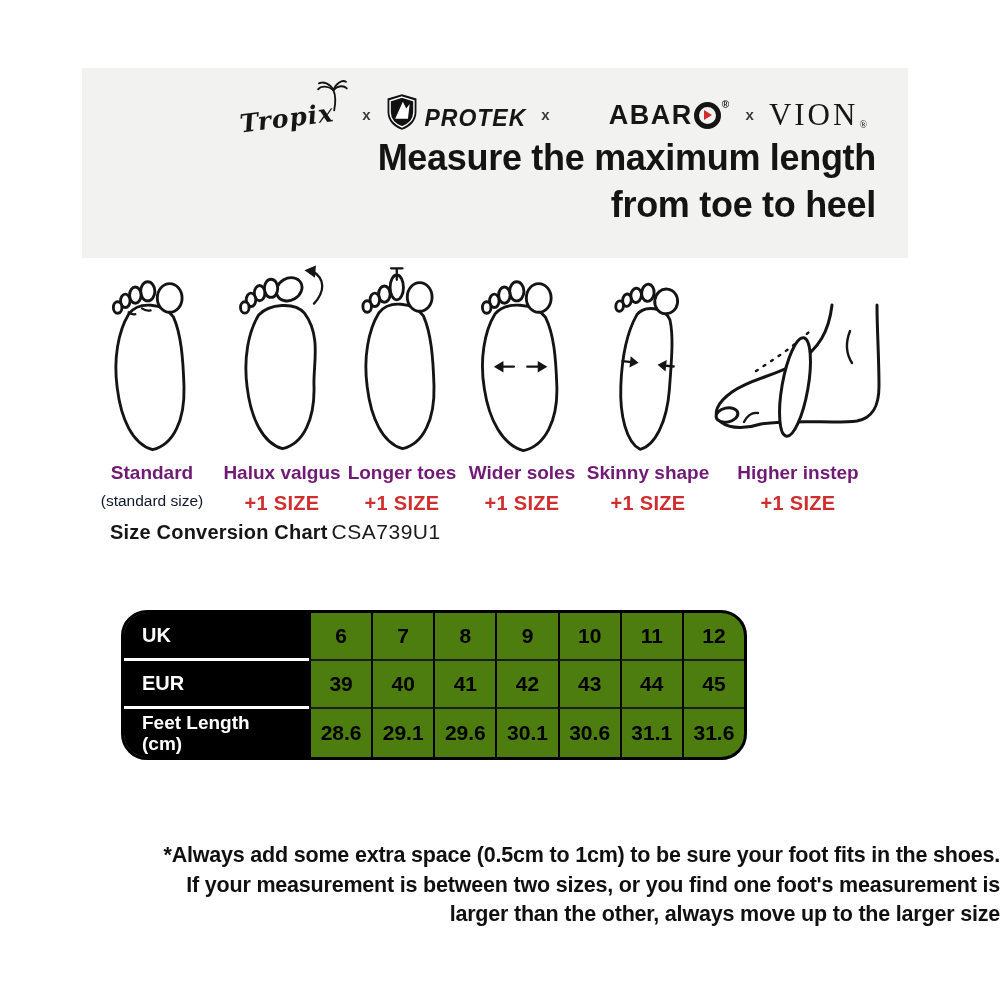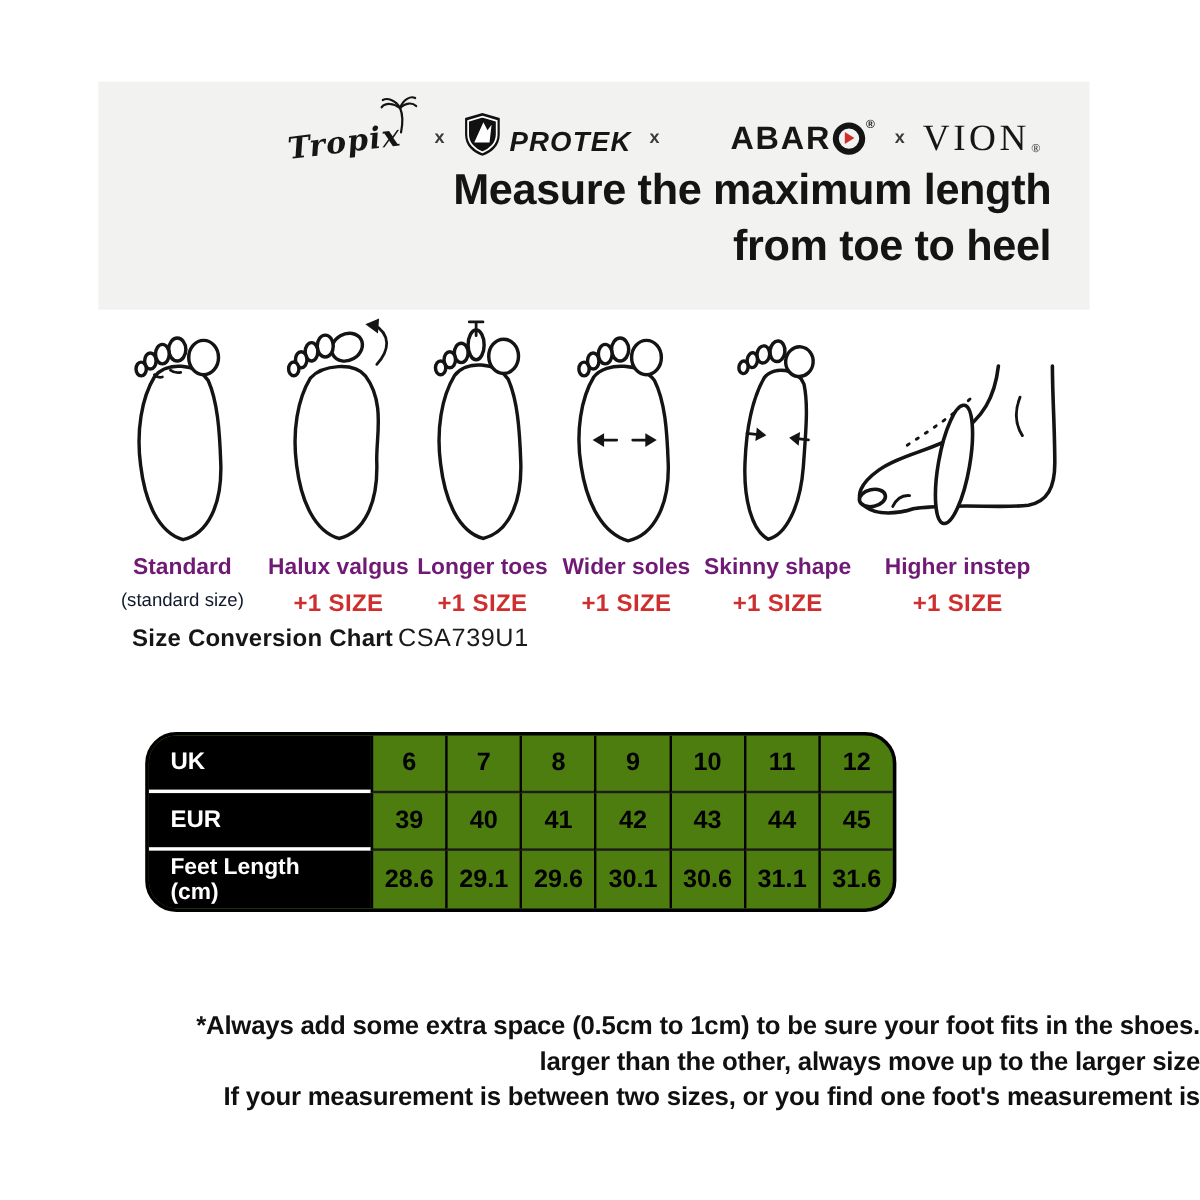--- a/index.html
+++ b/index.html
@@ -247,17 +247,17 @@
     <div class="num">29.1</div>
     <div class="num">29.6</div>
     <div class="num">30.1</div>
     <div class="num">30.6</div>
     <div class="num">31.1</div>
     <div class="num">31.6</div>
   </div>
 
   <div class="disclaimer">
     <div>*Always add some extra space (0.5cm to 1cm) to be sure your foot fits in the shoes.</div>
+    <div>If your measurement is between two sizes, or you find one foot's measurement is</div>
     <div>larger than the other, always move up to the larger size</div>
-    <div>If your measurement is between two sizes, or you find one foot's measurement is</div>
   </div>
 
 </div>
 
 </body></html>

